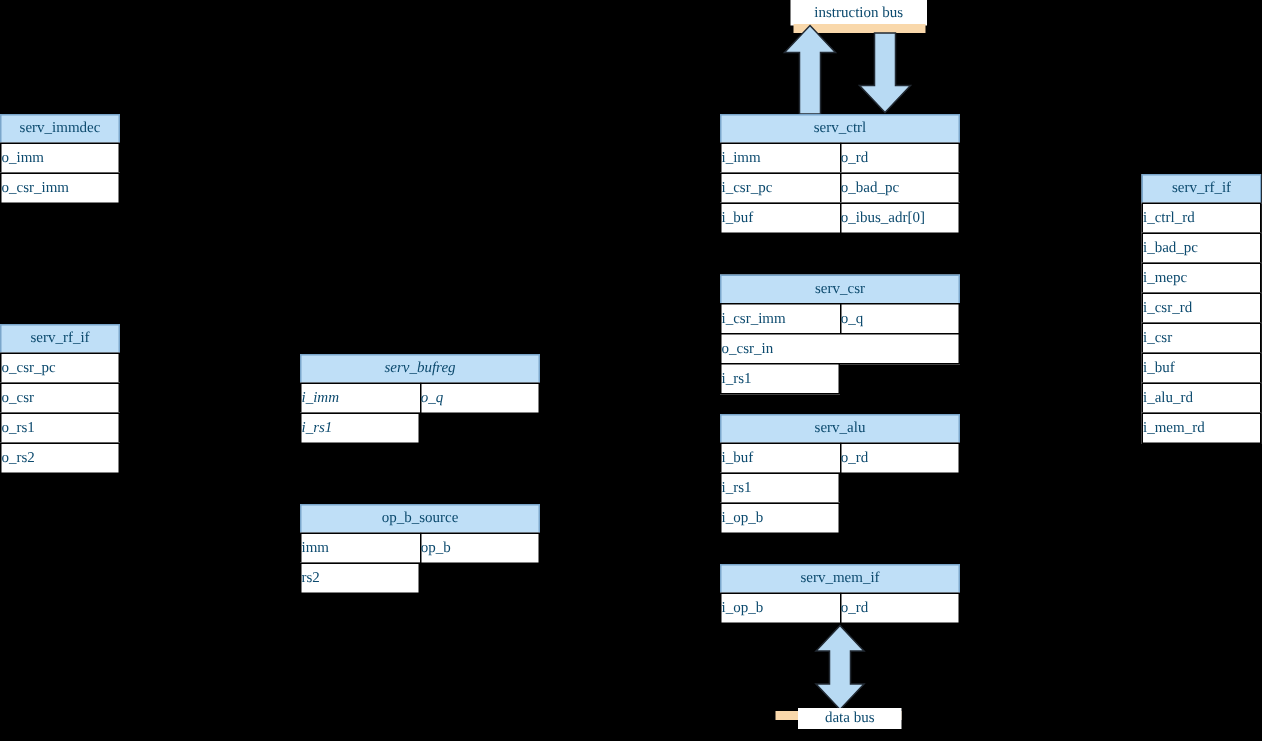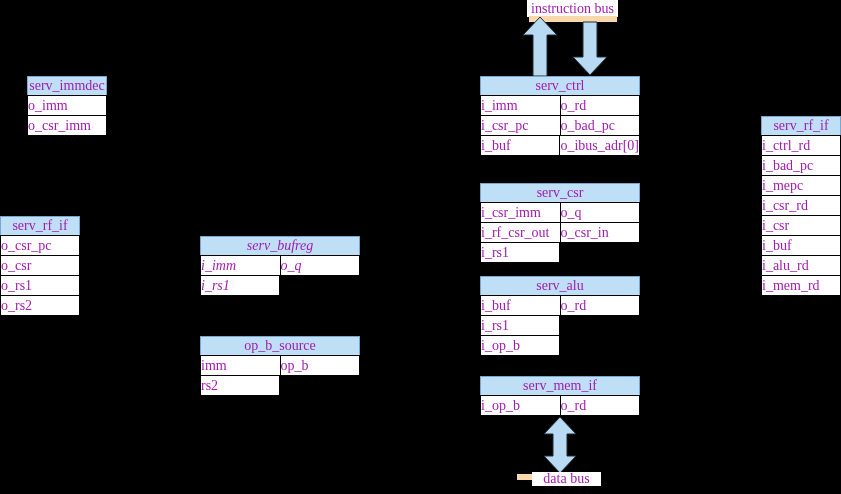--- a/index.html
+++ b/index.html
@@ -2,22 +2,22 @@
 <html><head>
 <meta charset="utf-8">
 <style>
   html,body{margin:0;padding:0;background:#000;}
   #canvas{
     position:relative;
     width:841px;height:494px;
     background:#000;
     overflow:hidden;
     font-family:"Liberation Serif", serif;
-    font-size:14px;
-    color:#a21caf;
+    font-size:10px;
+    color:#0c4a6e;
   }
   .module{position:absolute;}
   .module .hdr{
     height:20px;line-height:18px;
     text-align:center;
     background:#bfdff7;
     border:1px solid #7aa6cb;
     box-sizing:border-box;
     white-space:nowrap;
     overflow:hidden;
@@ -50,21 +50,21 @@
 
   <div class="bus-label" style="left:527px;top:0;width:91px;height:17px;line-height:17px;">instruction bus</div>
   <div class="bus-bar" style="left:529px;top:16px;width:88px;"></div>
 
   <svg id="arrow-layer" width="841" height="494" viewBox="0 0 841 494">
     <polygon points="540,17 557,35 547,35 547,76 533,76 533,35 523,35" fill="#b8daf3" stroke="#222a33" stroke-width="1"></polygon>
     <polygon points="583,22 597,22 597,57 607,57 590,75 573,57 583,57" fill="#b8daf3" stroke="#222a33" stroke-width="1"></polygon>
     <polygon points="560,417 576,434 567,434 567,456 576,456 560,473 544,456 553,456 553,434 544,434" fill="#b8daf3" stroke="#222a33" stroke-width="1"></polygon>
   </svg>
 
-  <div class="module" style="left:0;top:76px;width:80px;padding-left:27px;">
+  <div class="module" style="left:0;top:76px;width:80px;">
     <div class="hdr">serv_immdec</div>
     <div class="row">
       <div class="cell">o_imm</div>
     </div>
     <div class="row">
       <div class="cell">o_csr_imm</div>
     </div>
   </div>
 
   <div class="module" style="left:0;top:216px;width:80px;">
@@ -121,21 +121,20 @@
     </div>
   </div>
 
   <div class="module" style="left:480px;top:183px;width:160px;">
     <div class="hdr">serv_csr</div>
     <div class="row">
       <div class="cell">i_csr_imm</div>
       <div class="cell">o_q</div>
     </div>
     <div class="row">
-      <div class="cell">i_rf_csr_out</div>
       <div class="cell">o_csr_in</div>
     </div>
     <div class="row">
       <div class="cell half">i_rs1</div>
     </div>
   </div>
 
   <div class="module" style="left:480px;top:276px;width:160px;">
     <div class="hdr">serv_alu</div>
     <div class="row">

